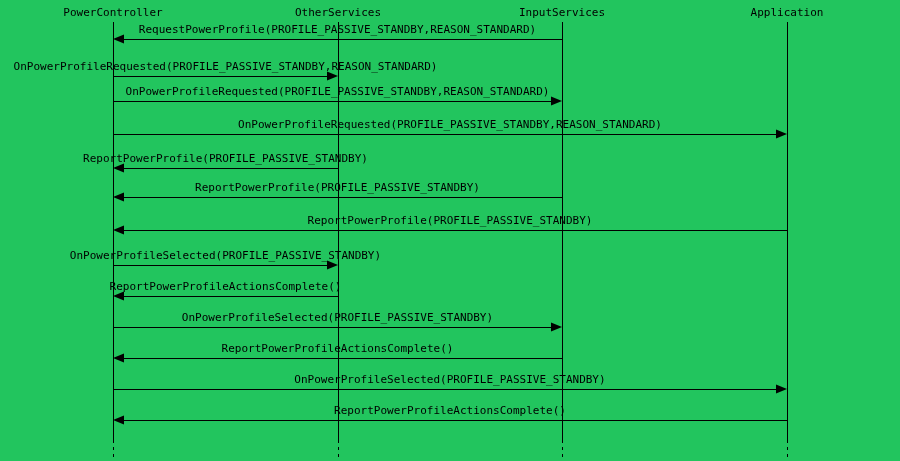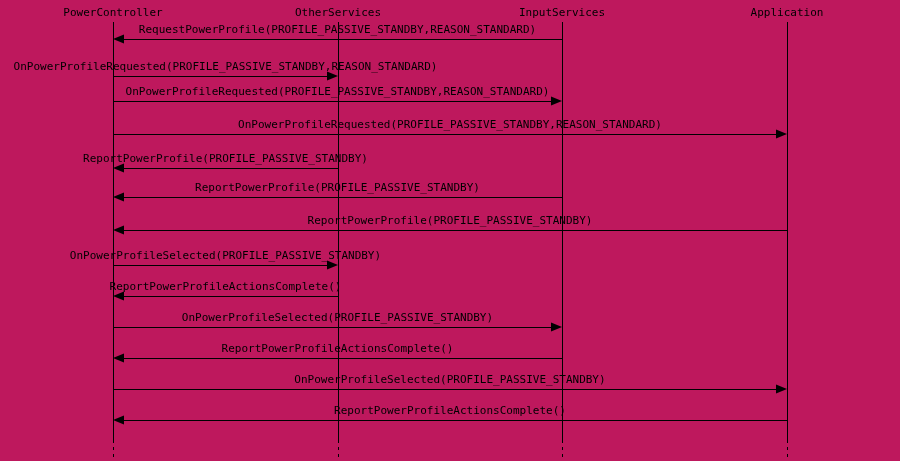--- a/index.html
+++ b/index.html
@@ -7,21 +7,21 @@
     padding: 0;
     background: #ffffff;
   }
   body {
     font-family: "DejaVu Sans Mono", "Liberation Mono", monospace;
   }
   #diagram-root {
     position: relative;
     width: 900px;
     height: 461px;
-    background: #be185d;
+    background: #22c55e;
     overflow: hidden;
   }
   #seq-svg {
     position: absolute;
     left: 0;
     top: 0;
     width: 900px;
     height: 461px;
     display: block;
   }

